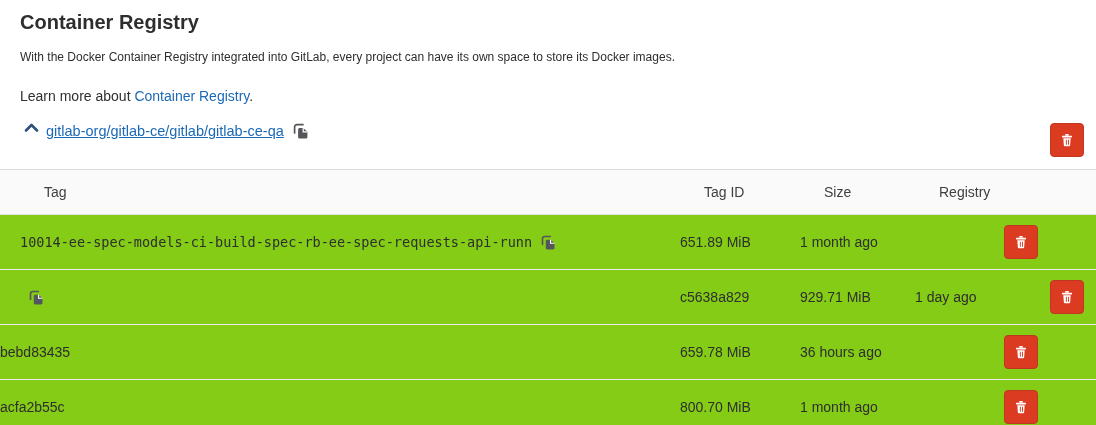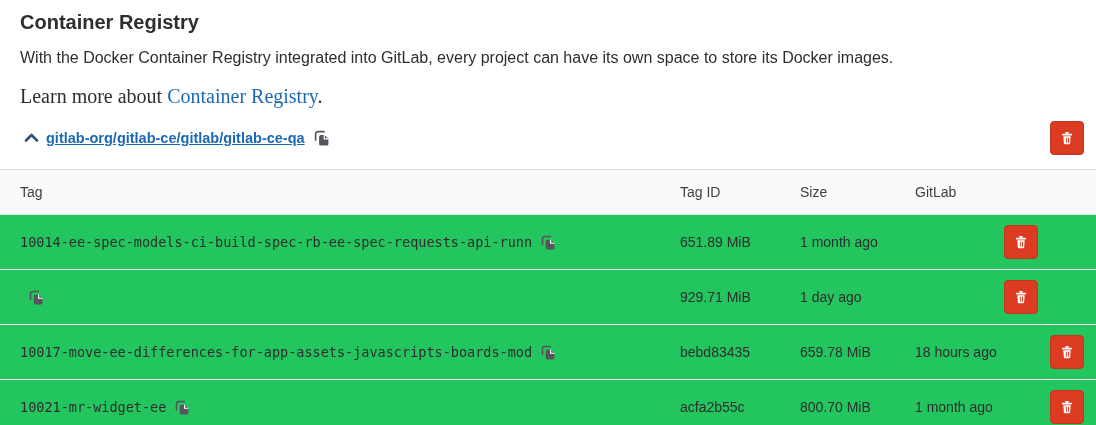--- a/index.html
+++ b/index.html
@@ -16,36 +16,35 @@
     font-family:"Liberation Sans","DejaVu Sans",sans-serif;
     color:var(--text);
   }
   .page-title{
     margin:10px 0 0 20px;
     font-size:20px;font-weight:700;color:#2e2e2e;
     line-height:24px;
   }
   .page-desc{
     margin:14px 12px 0 20px;
-    font-size:16px;line-height:19px;color:#2e2e2e;
+    font-size:12px;line-height:19px;color:#2e2e2e;
   }
   .learn-more{
     margin:20px 0 0 20px;
-    font-size:20px;line-height:19px;color:#2e2e2e;font-family:Liberation Serif, serif;
+    font-size:14px;line-height:19px;color:#2e2e2e;
   }
   a.text-link{color:var(--link);text-decoration:none;cursor:pointer;}
   a.repo-link{color:var(--link);text-decoration:underline;cursor:pointer;font-size:14.5px;}
 
   .repo-header{
     margin-top:17px;height:47px;
-    display:flex;align-items:center;
+    display:flex;align-items:flex-start;
     padding:0 12px 16px 24px;
     border-bottom:1px solid #dcdcdc;
     background:#fff;
-    font-weight:bold;
   }
   .chevron-btn{
     background:none;border:none;cursor:pointer;
     display:flex;align-items:center;padding:0;margin-right:7px;
   }
   .copy-btn{
     background:none;border:none;cursor:pointer;
     display:flex;align-items:center;padding:0;margin-left:9px;color:#55565b;
   }
   .trash-btn{
@@ -60,23 +59,24 @@
   .tag-table{width:1096px;font-size:14px;}
   .t-row{
     display:grid;
     grid-template-columns:680px 120px 115px 135px 1fr;
     align-items:center;
   }
   .t-head{
     height:45px;background:#fafafa;
     border-bottom:1px solid var(--border);
     color:#3f3f3f;
+    padding-left:24px;
   }
   .t-body-row{
-    height:55px;background:#22c55e;
+    height:55px;background:#84cc16;
     border-bottom:1px solid #ececec;
   }
   .cell-tag{padding-left:20px;display:flex;align-items:center;min-width:0;}
   .tag-text{
     font-family:"DejaVu Sans Mono","Liberation Mono",monospace;
     font-size:13.5px;color:#2e2e2e;white-space:nowrap;
   }
   .cell-action{display:flex;justify-content:flex-end;padding-right:12px;}
   .head-label{font-size:14px;}
   svg{display:block;}
@@ -117,21 +117,21 @@
       </svg>
     </span>
   </button>
 </div>
 
 <div class="tag-table">
   <div class="t-row t-head">
     <div class="cell-tag head-label">Tag</div>
     <div class="head-label">Tag ID</div>
     <div class="head-label">Size</div>
-    <div class="head-label">GitLab</div>
+    <div class="head-label">Registry</div>
     <div></div>
   </div>
 
   <div class="t-row t-body-row">
     <div class="cell-tag">
       <span class="tag-text">10014-ee-spec-models-ci-build-spec-rb-ee-spec-requests-api-runn</span>
       <button class="copy-btn">
           <span>
             <svg width="15" height="15" viewBox="0 0 16 16">
               <path d="M10 1.6H4A2.4 2.4 0 0 0 1.6 4v6" fill="none" stroke="currentColor" stroke-width="1.7" stroke-linecap="round"></path>
@@ -161,77 +161,54 @@
       <button class="copy-btn">
           <span>
             <svg width="15" height="15" viewBox="0 0 16 16">
               <path d="M10 1.6H4A2.4 2.4 0 0 0 1.6 4v6" fill="none" stroke="currentColor" stroke-width="1.7" stroke-linecap="round"></path>
               <path d="M6.6 5h3.6L14.4 8.8v5.1a1.5 1.5 0 0 1-1.5 1.5H6.6a1.5 1.5 0 0 1-1.5-1.5V6.5A1.5 1.5 0 0 1 6.6 5z" fill="currentColor"></path>
               <path d="M10.2 5v3.8h4.2" fill="none" stroke="#fff" stroke-width="1.2"></path>
             </svg>
           </span>
         </button>
     </div>
+    <div>c5638a829</div>
     <div>929.71 MiB</div>
     <div>1 day ago</div>
     <div class="cell-action">
       <button class="trash-btn">
           <span>
             <svg width="14" height="14" viewBox="0 0 16 16" fill="currentColor">
               <rect x="6" y="1" width="4" height="2" rx="0.5"></rect>
               <rect x="2.3" y="3" width="11.4" height="2" rx="0.5"></rect>
               <path fill-rule="evenodd" d="M3.8 6h8.4l-.6 8.1a1.2 1.2 0 0 1-1.2 1.1H5.6a1.2 1.2 0 0 1-1.2-1.1L3.8 6zm2.9 1.7h1.1v5.6H6.7V7.7zm2.5 0h1.1v5.6H9.2V7.7z"></path>
             </svg>
           </span>
         </button>
     </div>
   </div>
 
   <div class="t-row t-body-row">
-    <div class="cell-tag">
-      <span class="tag-text">10017-move-ee-differences-for-app-assets-javascripts-boards-mod</span>
-      <button class="copy-btn">
-          <span>
-            <svg width="15" height="15" viewBox="0 0 16 16">
-              <path d="M10 1.6H4A2.4 2.4 0 0 0 1.6 4v6" fill="none" stroke="currentColor" stroke-width="1.7" stroke-linecap="round"></path>
-              <path d="M6.6 5h3.6L14.4 8.8v5.1a1.5 1.5 0 0 1-1.5 1.5H6.6a1.5 1.5 0 0 1-1.5-1.5V6.5A1.5 1.5 0 0 1 6.6 5z" fill="currentColor"></path>
-              <path d="M10.2 5v3.8h4.2" fill="none" stroke="#fff" stroke-width="1.2"></path>
-            </svg>
-          </span>
-        </button>
-    </div>
     <div>bebd83435</div>
     <div>659.78 MiB</div>
-    <div>18 hours ago</div>
-    <div class="cell-action">
-      <button class="trash-btn">
-          <span>
-            <svg width="14" height="14" viewBox="0 0 16 16" fill="currentColor">
-              <rect x="6" y="1" width="4" height="2" rx="0.5"></rect>
-              <rect x="2.3" y="3" width="11.4" height="2" rx="0.5"></rect>
-              <path fill-rule="evenodd" d="M3.8 6h8.4l-.6 8.1a1.2 1.2 0 0 1-1.2 1.1H5.6a1.2 1.2 0 0 1-1.2-1.1L3.8 6zm2.9 1.7h1.1v5.6H6.7V7.7zm2.5 0h1.1v5.6H9.2V7.7z"></path>
-            </svg>
-          </span>
-        </button>
-    </div>
-  </div>
-
-  <div class="t-row t-body-row">
-    <div class="cell-tag">
-      <span class="tag-text">10021-mr-widget-ee</span>
-      <button class="copy-btn">
-          <span>
-            <svg width="15" height="15" viewBox="0 0 16 16">
-              <path d="M10 1.6H4A2.4 2.4 0 0 0 1.6 4v6" fill="none" stroke="currentColor" stroke-width="1.7" stroke-linecap="round"></path>
-              <path d="M6.6 5h3.6L14.4 8.8v5.1a1.5 1.5 0 0 1-1.5 1.5H6.6a1.5 1.5 0 0 1-1.5-1.5V6.5A1.5 1.5 0 0 1 6.6 5z" fill="currentColor"></path>
-              <path d="M10.2 5v3.8h4.2" fill="none" stroke="#fff" stroke-width="1.2"></path>
-            </svg>
-          </span>
-        </button>
-    </div>
+    <div>36 hours ago</div>
+    <div class="cell-action">
+      <button class="trash-btn">
+          <span>
+            <svg width="14" height="14" viewBox="0 0 16 16" fill="currentColor">
+              <rect x="6" y="1" width="4" height="2" rx="0.5"></rect>
+              <rect x="2.3" y="3" width="11.4" height="2" rx="0.5"></rect>
+              <path fill-rule="evenodd" d="M3.8 6h8.4l-.6 8.1a1.2 1.2 0 0 1-1.2 1.1H5.6a1.2 1.2 0 0 1-1.2-1.1L3.8 6zm2.9 1.7h1.1v5.6H6.7V7.7zm2.5 0h1.1v5.6H9.2V7.7z"></path>
+            </svg>
+          </span>
+        </button>
+    </div>
+  </div>
+
+  <div class="t-row t-body-row">
     <div>acfa2b55c</div>
     <div>800.70 MiB</div>
     <div>1 month ago</div>
     <div class="cell-action">
       <button class="trash-btn">
           <span>
             <svg width="14" height="14" viewBox="0 0 16 16" fill="currentColor">
               <rect x="6" y="1" width="4" height="2" rx="0.5"></rect>
               <rect x="2.3" y="3" width="11.4" height="2" rx="0.5"></rect>
               <path fill-rule="evenodd" d="M3.8 6h8.4l-.6 8.1a1.2 1.2 0 0 1-1.2 1.1H5.6a1.2 1.2 0 0 1-1.2-1.1L3.8 6zm2.9 1.7h1.1v5.6H6.7V7.7zm2.5 0h1.1v5.6H9.2V7.7z"></path>

